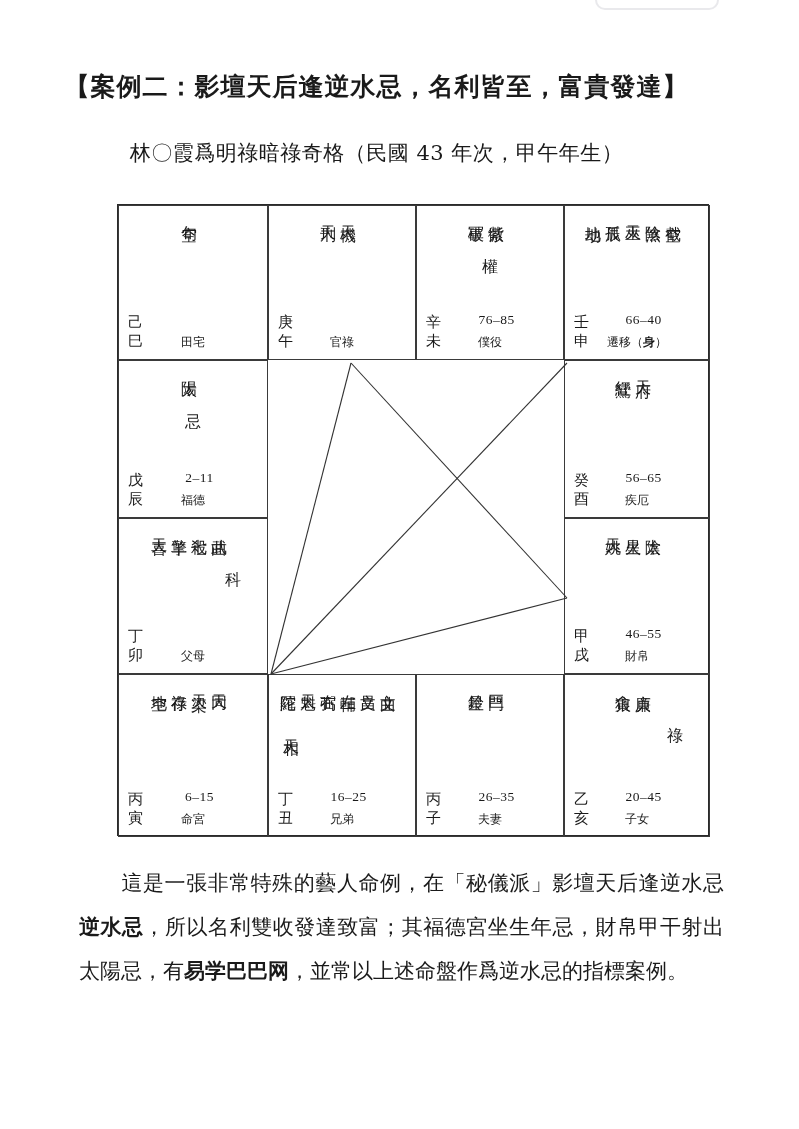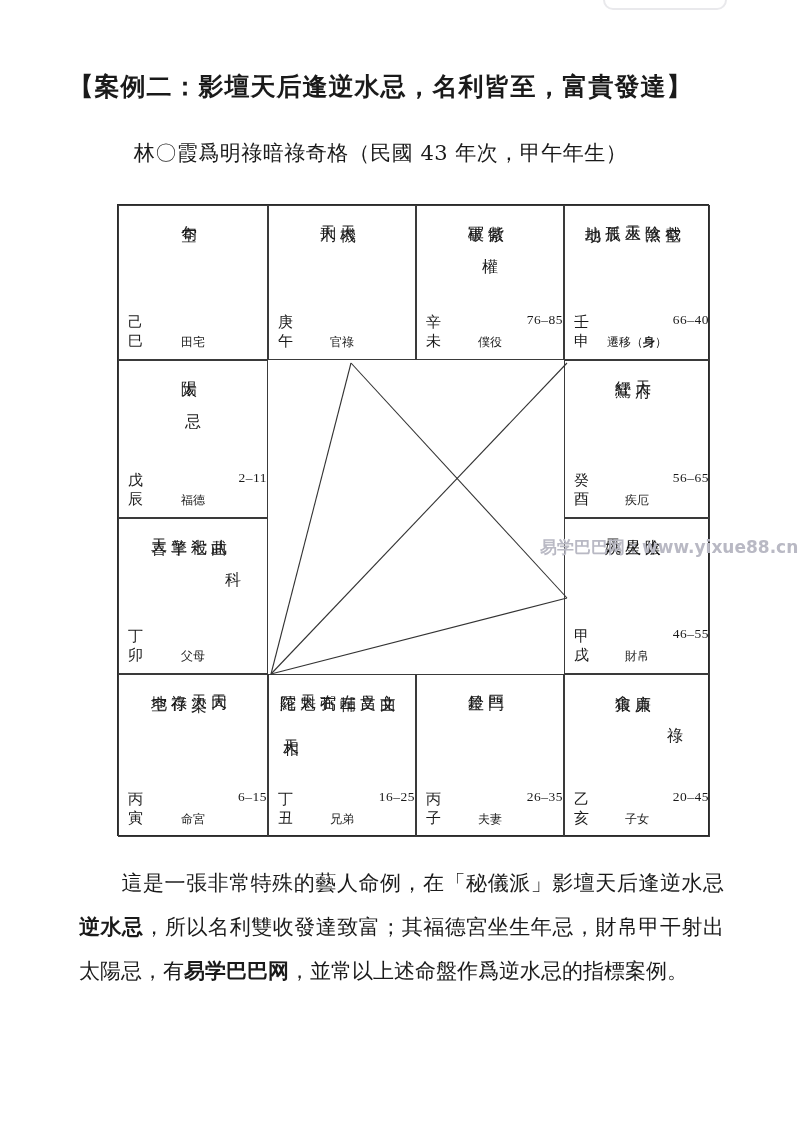--- a/index.html
+++ b/index.html
@@ -4,21 +4,21 @@
 <style>
   html,body{margin:0;padding:0;}
   body{
     width:799px;height:1129px;
     background:#ffffff;
     font-family:"DejaVu Serif","Liberation Serif",serif;
     color:#1a1a1a;
     position:relative;
     overflow:hidden;
   }
-  .page{position:relative;width:753px;height:1129px;padding-left:8px;}
+  .page{position:relative;width:753px;height:1129px;}
 
   
   .scan-artifact{
     position:absolute;top:-26px;right:34px;
     width:120px;height:34px;
     border:2px solid #e9e9ec;border-radius:0 0 10px 10px;
     border-top:none;
     pointer-events:none;
   }
 
@@ -75,21 +75,21 @@
   .cell .hua.right{right:26px;}
   .cell .hua.left{left:14px;width:1em;writing-mode:vertical-rl;text-orientation:upright;line-height:1.05;}
   .cell .gan{
     position:absolute;left:9px;bottom:8px;
     font-size:15px;line-height:19px;
     width:1.2em;text-align:left;
   }
   .cell .gan i{display:block;font-style:normal;}
   .cell .age{
     position:absolute;left:13px;right:0;bottom:31px;
-    text-align:right;font-size:13.5px;
+    text-align:center;font-size:13.5px;
     font-family:"Liberation Serif",serif;
     letter-spacing:0.5px;
   }
   .cell .palace{
     position:absolute;left:0;right:0;bottom:8px;
     text-align:center;font-size:12px;
   }
   .cell .palace b{font-weight:bold;}
 
   
@@ -266,20 +266,19 @@
     <svg class="center-lines" viewBox="0 0 592 632" width="592" height="632">
       <line x1="153" y1="469" x2="233" y2="158" stroke="#333" stroke-width="1.1"></line>
       <line x1="153" y1="469" x2="449" y2="158" stroke="#333" stroke-width="1.1"></line>
       <line x1="153" y1="469" x2="449" y2="393" stroke="#333" stroke-width="1.1"></line>
       <line x1="233" y1="158" x2="449" y2="393" stroke="#333" stroke-width="1.1"></line>
     </svg>
 
   </div>
 
   <div class="watermark">
-    <div>易学巴巴网：www.yixue88.cn</div>
   </div>
 
   <div class="body-text">
     <span class="indent"></span><span>這是一張非常特殊的藝人命例，在「秘儀派」影壇天后逢逆水忌</span><b>逆水忌</b><span>，所以名利雙收發達致富；其福德宮坐生年忌，財帛甲干射出太陽忌，有</span><b>易学巴巴网</b><span>，並常以上述命盤作爲逆水忌的指標案例。</span>
   </div>
 
 </div>
 
 </body></html>

